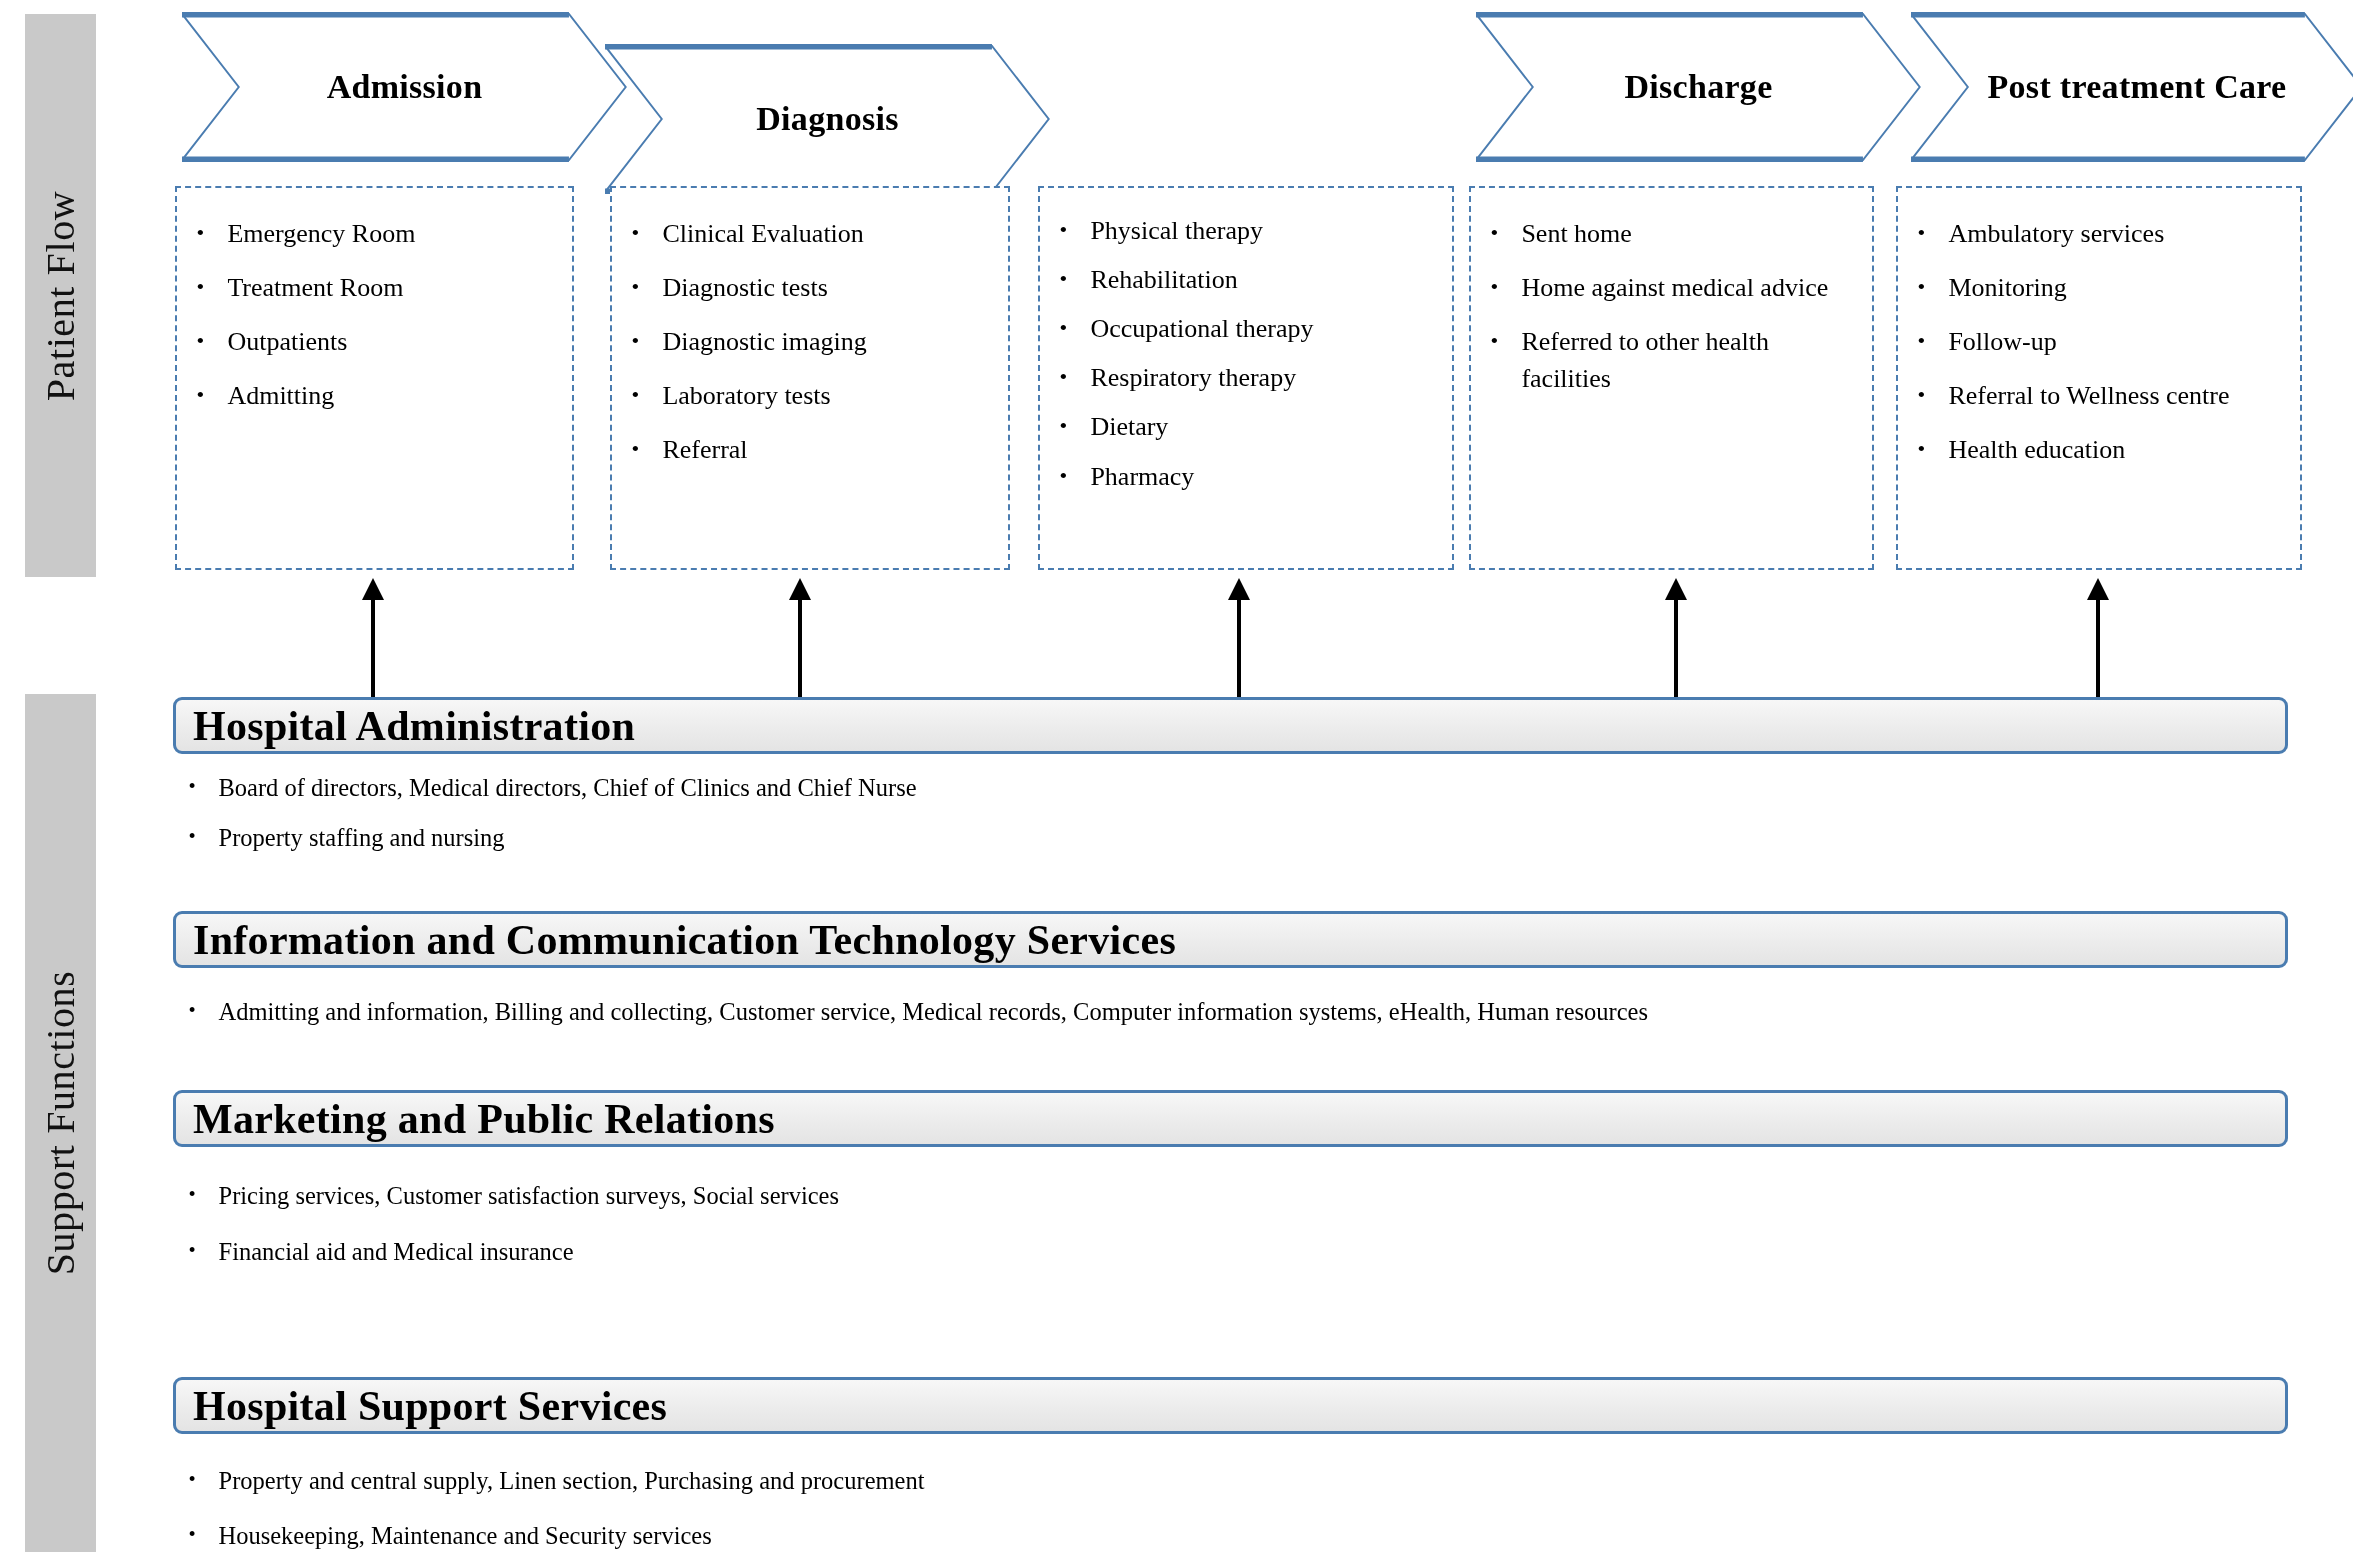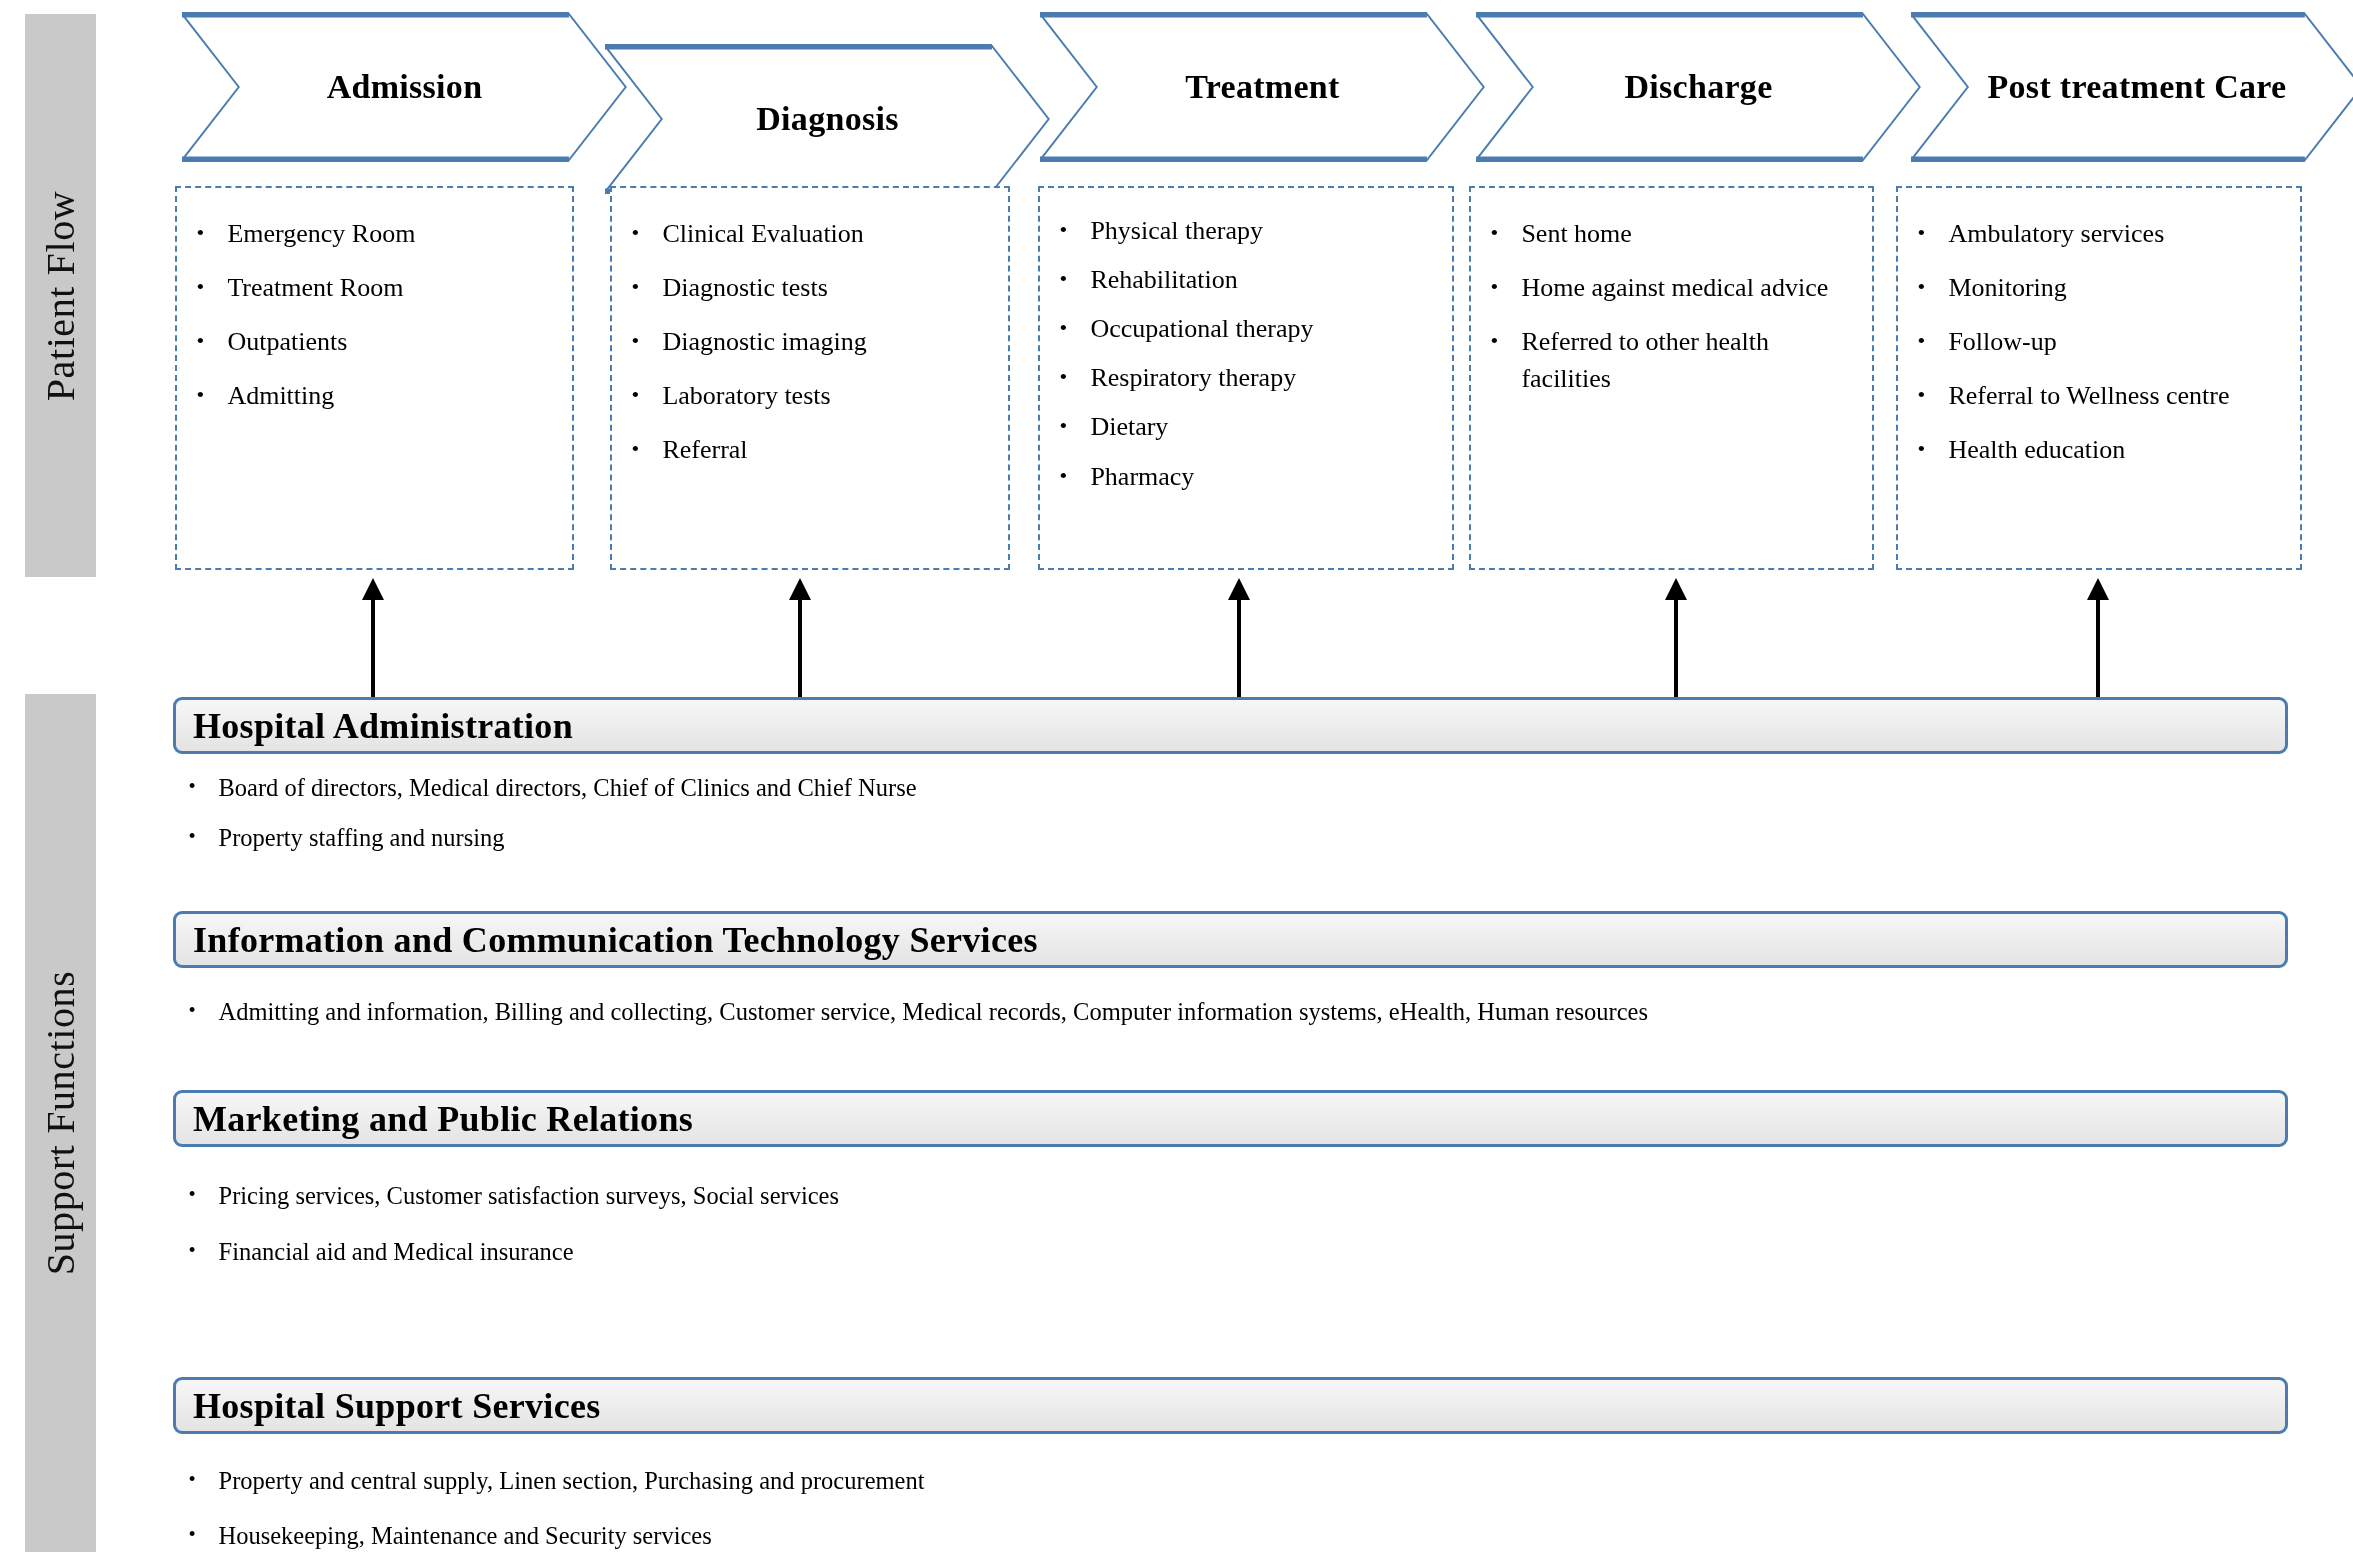--- a/index.html
+++ b/index.html
@@ -41,21 +41,21 @@
   .arrow::before{content:"";position:absolute;left:50%;top:-19.4px;
      transform:translateX(-50%);width:0;height:0;
      border-left:11px solid transparent;border-right:11px solid transparent;
      border-bottom:22px solid #000;}
 
   
   .sfgroup{position:absolute;left:173px;width:2115px;}
   .sfbar{position:relative;height:57px;border:3.2px solid #4a7cb0;border-radius:9px;
      background:linear-gradient(180deg,#f7f7f7 0%,#ececec 55%,#e4e4e4 100%);
      box-sizing:border-box;display:flex;align-items:center;}
-  .sfbar .sftitle{font-weight:bold;font-size:36px;padding-left:17px;letter-spacing:0.3px;}
+  .sfbar .sftitle{font-weight:bold;font-size:42px;padding-left:17px;letter-spacing:0.3px;}
   .sfgroup ul{list-style:none;margin:0;padding:17px 0 0 15.5px;}
   .sfgroup li{display:flex;align-items:flex-start;margin-bottom:15.5px;font-size:24.5px;line-height:1.4;}
   .sfgroup li .bu{flex:0 0 auto;width:30px;font-size:20.6px;line-height:1.5;}
   .sfgroup li .tx{flex:1 1 auto;}
 </style>
 </head>
 <body>
 
 <div class="band" id="band-patient">
   <span class="band-label">Patient Flow</span>
@@ -77,28 +77,20 @@
 
   <div class="chev" id="chev-1" style="left:423px;width:445px;margin-top:32px;">
     <svg viewBox="0 0 690 232" preserveAspectRatio="none">
       <path d="M0,3 L600,3 L688,116 L600,229 L0,229 L88,116 Z" fill="#ffffff" stroke="#4a7cb0" stroke-width="3"></path>
       <line x1="0" y1="4" x2="600" y2="4" stroke="#4a7cb0" stroke-width="9"></line>
       <line x1="0" y1="228" x2="600" y2="228" stroke="#4a7cb0" stroke-width="9"></line>
     </svg>
     <div class="chev-label">Diagnosis</div>
   </div>
 
-  <div class="chev" id="chev-2" style="left:858px;width:445px;">
-    <svg viewBox="0 0 690 232" preserveAspectRatio="none">
-      <path d="M0,3 L600,3 L688,116 L600,229 L0,229 L88,116 Z" fill="#ffffff" stroke="#4a7cb0" stroke-width="3"></path>
-      <line x1="0" y1="4" x2="600" y2="4" stroke="#4a7cb0" stroke-width="9"></line>
-      <line x1="0" y1="228" x2="600" y2="228" stroke="#4a7cb0" stroke-width="9"></line>
-    </svg>
-    <div class="chev-label">Treatment</div>
-  </div>
 
   <div class="chev" id="chev-3" style="left:1294px;width:445px;">
     <svg viewBox="0 0 690 232" preserveAspectRatio="none">
       <path d="M0,3 L600,3 L688,116 L600,229 L0,229 L88,116 Z" fill="#ffffff" stroke="#4a7cb0" stroke-width="3"></path>
       <line x1="0" y1="4" x2="600" y2="4" stroke="#4a7cb0" stroke-width="9"></line>
       <line x1="0" y1="228" x2="600" y2="228" stroke="#4a7cb0" stroke-width="9"></line>
     </svg>
     <div class="chev-label">Discharge</div>
   </div>
 

